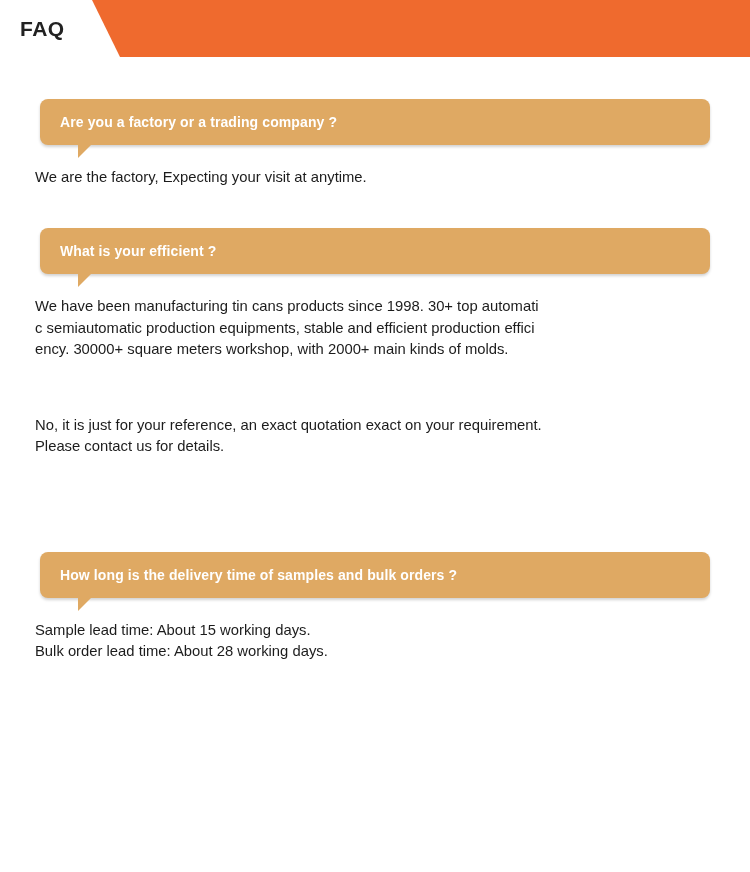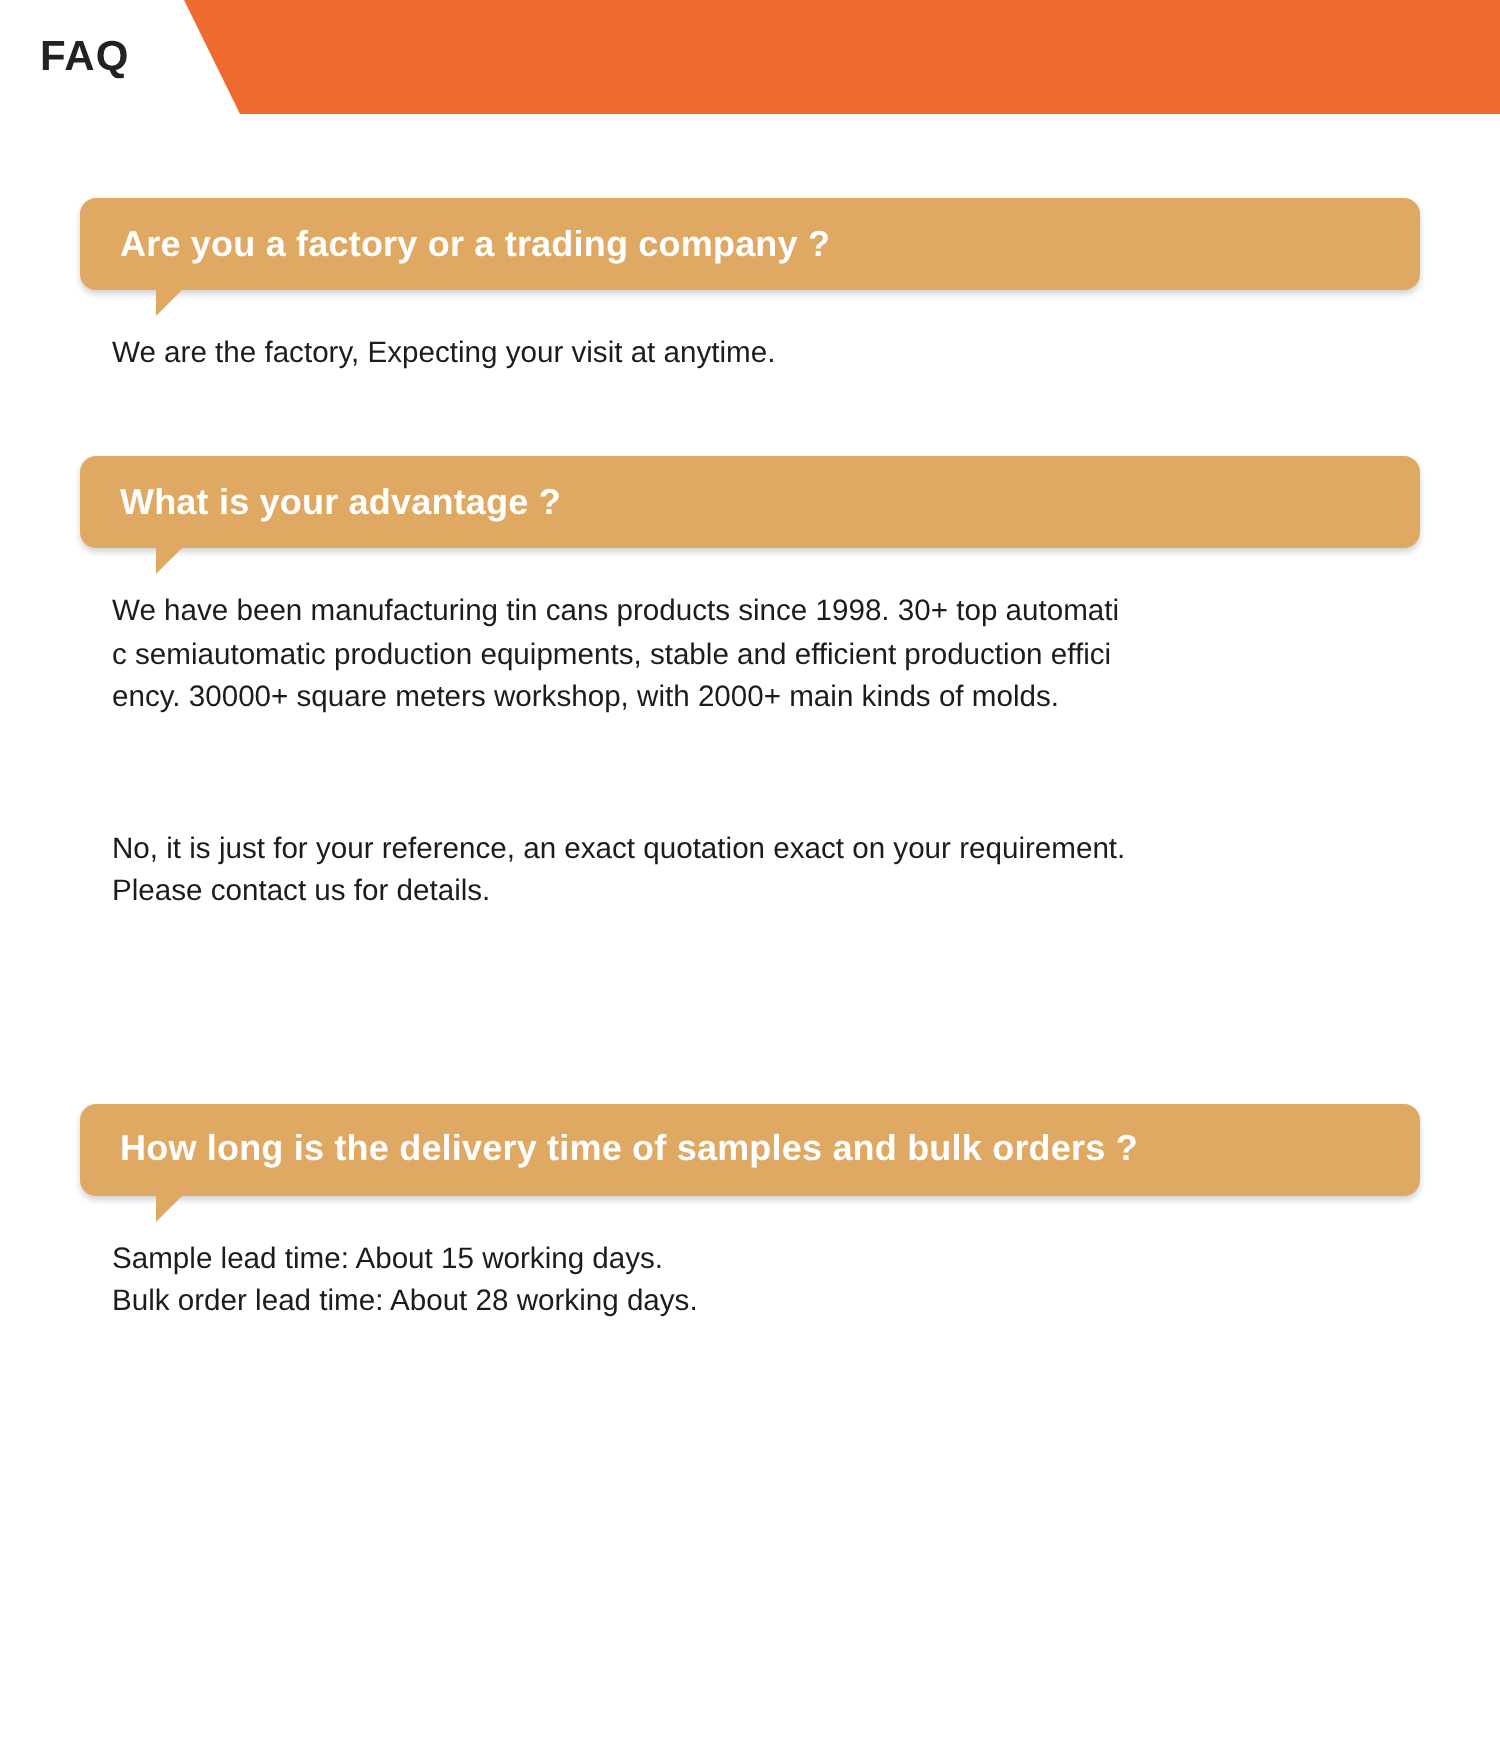--- a/index.html
+++ b/index.html
@@ -72,38 +72,38 @@
     border-radius: 8px;
     height: 46px;
     display: flex;
     align-items: center;
     padding-left: 20px;
     box-sizing: border-box;
     box-shadow: 0 2px 3px rgba(0,0,0,0.18);
   }
   .question-text {
     color: #ffffff;
-    font-size: 18px;
+    font-size: 14px;
     font-weight: bold;
     letter-spacing: 0.1px;
   }
   
   .pointer {
     position: absolute;
     left: 38px;
     bottom: -13px;
     width: 0;
     height: 0;
     border-style: solid;
     border-width: 14px 14px 0 0;
     border-color: #dfa963 transparent transparent transparent;
   }
 
   .answer {
-    margin: 22px 57px 0 56px;
+    margin: 22px 57px 0 35px;
     font-size: 14.8px;
     color: #1c1c1c;
     line-height: 1.45;
     white-space: pre-line;
   }
 
   
   .gap-a { height: 40px; }
   .gap-b { height: 32px; }
   .gap-c { height: 34px; }
@@ -132,21 +132,21 @@
       <div class="pointer"></div>
     </div>
     <div class="answer">We are the factory, Expecting your visit at anytime.</div>
   </div>
 
   <div class="gap-a"></div>
 
   <div class="faq-item">
     <div class="question-wrap">
       <div class="question">
-        <span class="question-text">What is your advantage ?</span>
+        <span class="question-text">What is your efficient ?</span>
       </div>
       <div class="pointer"></div>
     </div>
     <div class="answer">We have been manufacturing tin cans products since 1998.  30+ top automati
 c semiautomatic production equipments, stable and efficient production effici
 ency. 30000+ square meters workshop, with 2000+ main kinds of molds.</div>
   </div>
 
   <div class="gap-b"></div>
 

